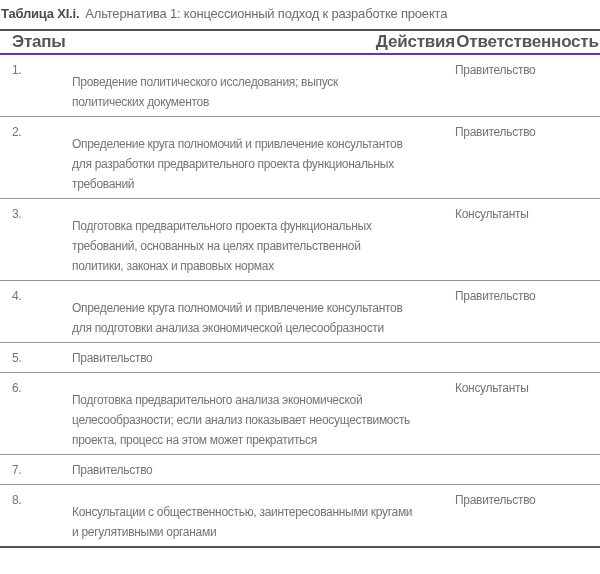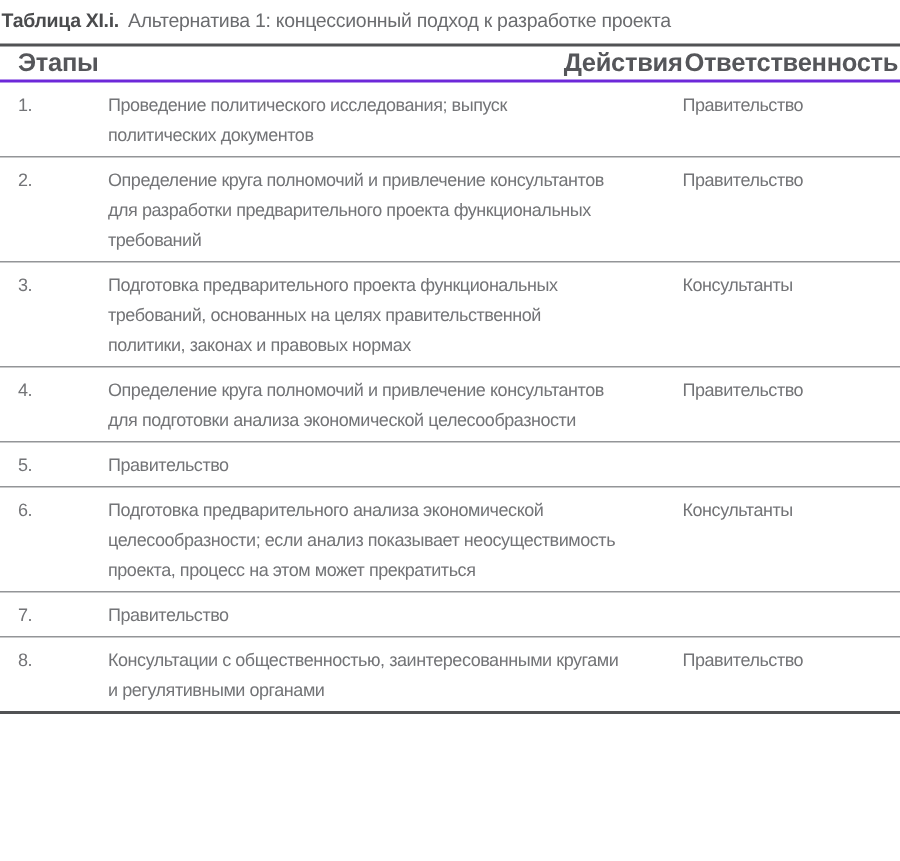--- a/index.html
+++ b/index.html
@@ -58,21 +58,21 @@
     grid-template-columns: 72px 1fr 145px;
     padding: 5px 0 4px 0;
     border-bottom: 1px solid #939598;
     font-size: 12px;
     line-height: 20px;
     letter-spacing: -0.3px;
     color: #737477;
   }
   .row:last-child { border-bottom: none; }
   .cell.stage  { padding-left: 12px; }
-  .cell.action { white-space: pre-line; }
+  .cell.action { white-space: pre-line; margin-top: 12px; }
   .cell.resp   { padding-left: 0; }
 </style>
 </head>
 <body>
 
 <div class="page">
 
   <div class="title">
     <span class="title-label">Таблица XI.i.</span><span class="title-text">Альтернатива 1: концессионный подход к разработке проекта</span>
   </div>

